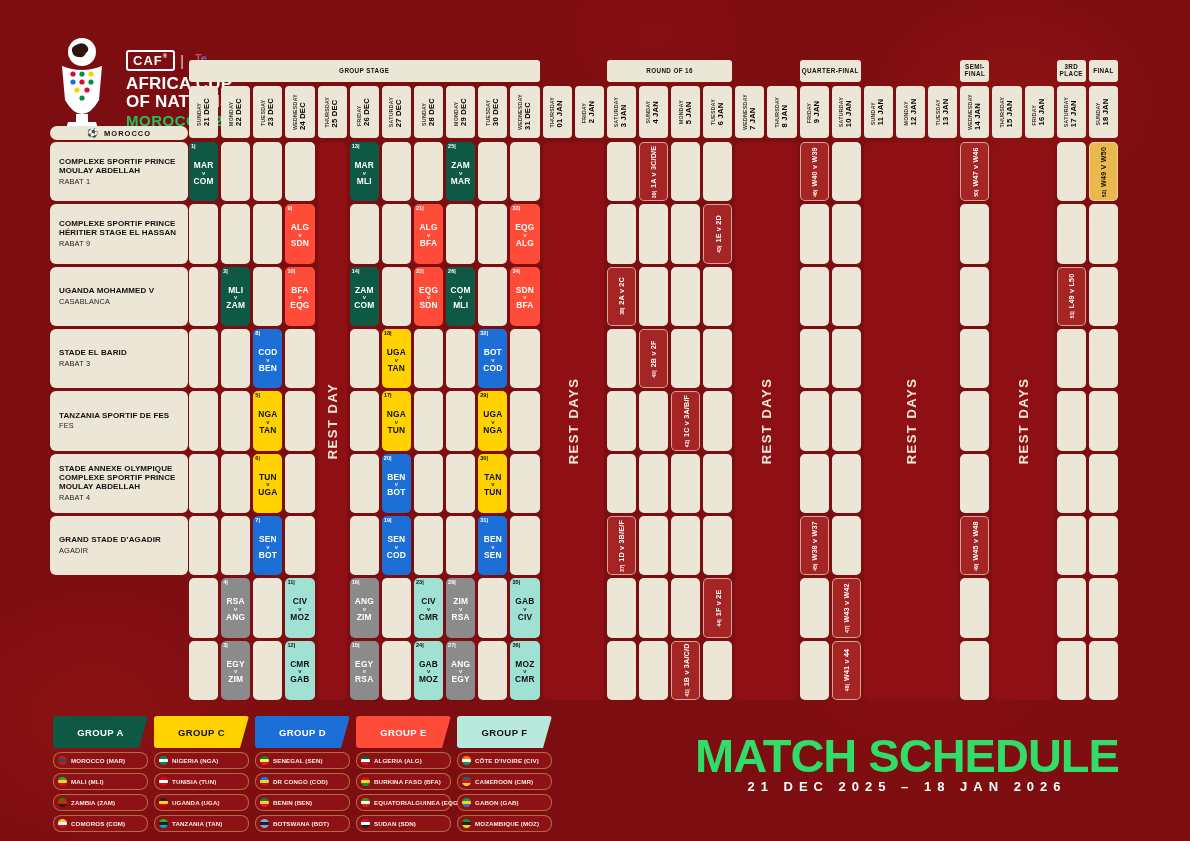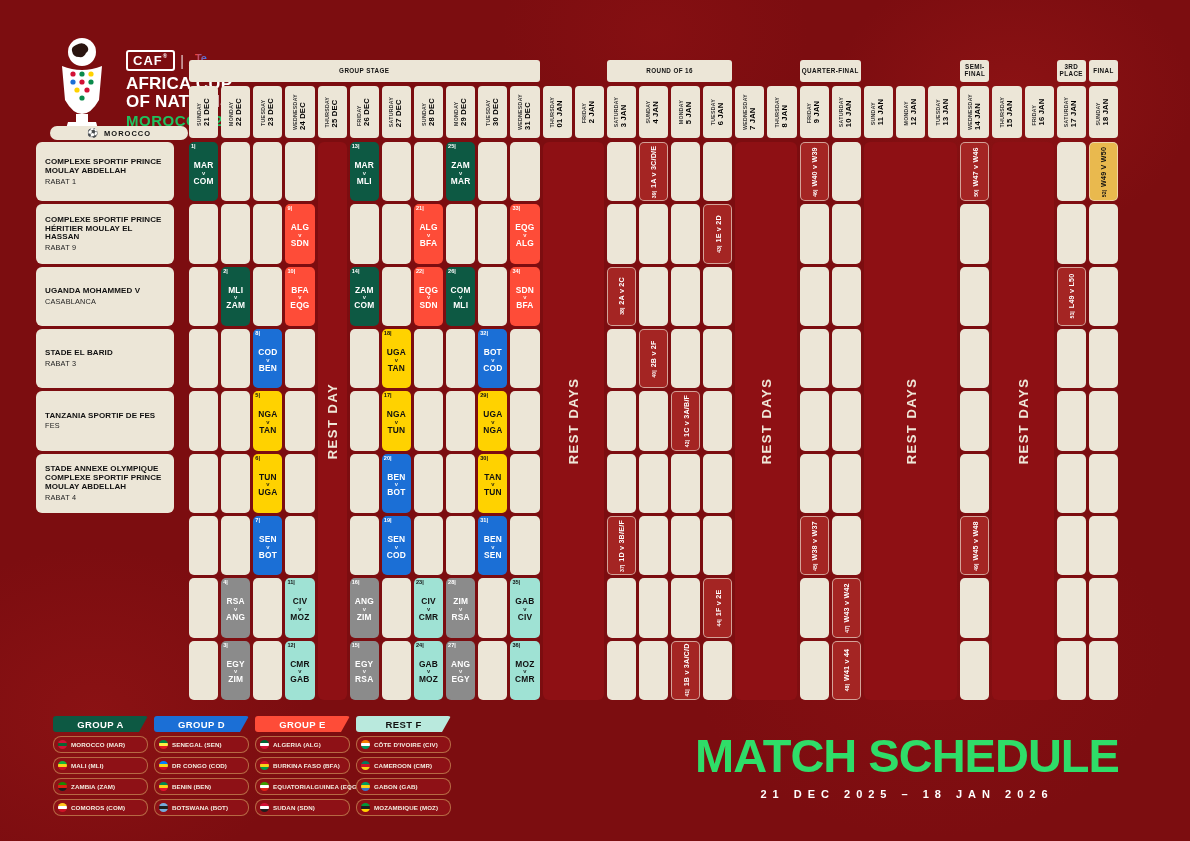--- a/index.html
+++ b/index.html
@@ -34,21 +34,21 @@
   .section-box{background:#ece6d7;border-radius:3px;display:flex;align-items:center;justify-content:center;text-align:center;
     font-size:6.3px;font-weight:bold;color:#111;letter-spacing:.4px;line-height:1.05;padding:0 2px;}
   
   .dates{position:absolute;left:189px;top:86px;width:929px;height:52px;display:grid;grid-template-columns:repeat(29,1fr);gap:3px;}
   .date-box{position:relative;background:#ece6d7;border-radius:4px;}
   .date-rot{position:absolute;left:50%;top:50%;transform:translate(-50%,-50%) rotate(-90deg);white-space:nowrap;
     display:flex;flex-direction:column;align-items:flex-start;line-height:1.1;}
   .date-day{font-size:5.2px;font-weight:bold;color:#333;letter-spacing:.3px;}
   .date-num{font-size:7.6px;font-weight:bold;color:#000;letter-spacing:.2px;}
   
-  .stadiums{position:absolute;left:36px;top:142px;width:138px;height:558px;display:grid;grid-template-rows:repeat(9,1fr);gap:3px;}
+  .stadiums{position:absolute;left:50px;top:142px;width:138px;height:558px;display:grid;grid-template-rows:repeat(9,1fr);gap:3px;}
   .stadium-box{background:#ece6d7;border-radius:6px;display:flex;flex-direction:column;justify-content:center;padding:3px 6px 3px 9px;}
   .stadium-name{font-size:8px;font-weight:bold;color:#111;line-height:1.12;letter-spacing:.1px;}
   .stadium-city{font-size:7.3px;color:#222;margin-top:1px;letter-spacing:.2px;}
   
   .grid{position:absolute;left:189px;top:142px;width:929px;height:558px;display:grid;
     grid-template-columns:repeat(29,1fr);grid-template-rows:repeat(9,1fr);gap:3px;}
   .cell{position:relative;background:#ece6d7;border-radius:5px;}
   .cell .mnum{position:absolute;left:2px;top:1px;font-size:5.6px;font-weight:bold;}
   .cell .teams{position:absolute;inset:0;display:flex;flex-direction:column;align-items:center;justify-content:center;line-height:1.15;padding-top:4px;}
   .cell .tcode{font-size:8.4px;font-weight:bold;letter-spacing:.2px;}
@@ -57,30 +57,30 @@
   .ko-rot{position:absolute;left:50%;top:50%;transform:translate(-50%,-50%) rotate(-90deg);white-space:nowrap;
     display:flex;align-items:baseline;gap:3px;}
   .ko-num{font-size:5.2px;font-weight:bold;}
   .ko-text{font-size:7.2px;font-weight:bold;letter-spacing:.2px;}
   .rest{position:relative;background:#8e1014;border-radius:6px;grid-row:1 / span 9;}
   .rest-label{position:absolute;left:50%;top:50%;transform:translate(-50%,-50%) rotate(-90deg);white-space:nowrap;
     color:#efe7d8;font-weight:bold;font-size:13px;letter-spacing:1.5px;}
   
   .legend{position:absolute;left:53px;top:716px;display:flex;gap:6px;}
   .group-panel{width:95px;}
-  .group-hdr{height:16px;display:flex;align-items:center;justify-content:center;font-size:9.5px;font-weight:bold;
+  .group-hdr{height:32px;display:flex;align-items:center;justify-content:center;font-size:9.5px;font-weight:bold;
     border-radius:3px;clip-path:polygon(0 0,100% 0,calc(100% - 9px) 100%,0 100%);letter-spacing:.4px;}
   .team-pill{margin-top:4px;height:15px;background:#8e1116;border:1px solid rgba(216,178,106,.55);border-radius:8px;
     display:flex;align-items:center;gap:4px;padding:0 4px;}
   .flag{width:9px;height:9px;border-radius:50%;flex:0 0 auto;}
   .team-name{font-size:6.2px;font-weight:bold;color:#f4ece0;letter-spacing:.1px;white-space:nowrap;}
   
   .big-title{position:absolute;left:672px;top:732px;width:470px;text-align:center;}
   .big-title .mt{color:#2fdd68;font-weight:bold;font-size:47px;letter-spacing:-1px;line-height:1;}
-  .big-title .md{color:#fff;font-weight:bold;font-size:11px;letter-spacing:6px;margin-top:9px;}
+  .big-title .md{color:#fff;font-weight:bold;font-size:13px;letter-spacing:6px;}
 </style>
 </head>
 <body>
 
 <div class="canvas">
 
   <div class="brand">
     <svg class="trophy" viewBox="0 0 72 104">
       <circle cx="36" cy="16" r="14" fill="#fff"></circle>
       <path d="M30 9 q7 -4 11 1 q3 4 -1 7 q-2 5 -7 4 q-6 0 -7 -6 q-1 -4 4 -6z" fill="#2a1510"></path>
@@ -304,38 +304,42 @@
         </div>
       </div>
     </div>
 
   <div class="stadiums" id="stadiums">
       <div class="stadium-box">
         <div class="stadium-name">COMPLEXE SPORTIF PRINCE MOULAY ABDELLAH</div>
         <div class="stadium-city">RABAT 1</div>
       </div>
       <div class="stadium-box">
-        <div class="stadium-name">COMPLEXE SPORTIF PRINCE HÉRITIER MOULAY EL HASSAN</div>
+        <div class="stadium-name">COMPLEXE SPORTIF PRINCE HÉRITIER STAGE EL HASSAN</div>
         <div class="stadium-city">RABAT 9</div>
       </div>
       <div class="stadium-box">
         <div class="stadium-name">UGANDA MOHAMMED V</div>
         <div class="stadium-city">CASABLANCA</div>
       </div>
       <div class="stadium-box">
         <div class="stadium-name">STADE EL BARID</div>
         <div class="stadium-city">RABAT 3</div>
       </div>
       <div class="stadium-box">
         <div class="stadium-name">TANZANIA SPORTIF DE FES</div>
         <div class="stadium-city">FES</div>
       </div>
       <div class="stadium-box">
         <div class="stadium-name">STADE ANNEXE OLYMPIQUE COMPLEXE SPORTIF PRINCE MOULAY ABDELLAH</div>
         <div class="stadium-city">RABAT 4</div>
+      </div>
+      <div class="stadium-box">
+        <div class="stadium-name">GRAND STADE D’AGADIR</div>
+        <div class="stadium-city">AGADIR</div>
       </div>
     </div>
 
   <div class="grid" id="grid">
       <div class="rest" style="grid-column: 5 / span 1;">
         <div class="rest-label">REST DAY</div>
       </div>
       <div class="rest" style="grid-column: 12 / span 2;">
         <div class="rest-label">REST DAYS</div>
       </div>
@@ -867,20 +871,39 @@
         <div class="team-pill">
           <span class="flag" style="background: linear-gradient(rgb(25, 138, 0) 0px, rgb(25, 138, 0) 33%, rgb(222, 32, 16) 33%, rgb(222, 32, 16) 66%, rgb(30, 30, 30) 66%, rgb(30, 30, 30) 100%);"></span>
           <span class="team-name">ZAMBIA (ZAM)</span>
         </div>
         <div class="team-pill">
           <span class="flag" style="background: linear-gradient(rgb(255, 198, 30) 0px, rgb(255, 198, 30) 33%, rgb(255, 255, 255) 33%, rgb(255, 255, 255) 66%, rgb(206, 17, 38) 66%, rgb(206, 17, 38) 100%);"></span>
           <span class="team-name">COMOROS (COM)</span>
         </div>
       </div>
       <div class="group-panel">
+        <div class="group-hdr" style="background: rgb(255, 210, 0); color: rgb(17, 17, 17);">GROUP C</div>
+        <div class="team-pill">
+          <span class="flag" style="background: linear-gradient(rgb(0, 135, 81) 0px, rgb(0, 135, 81) 33%, rgb(255, 255, 255) 33%, rgb(255, 255, 255) 66%, rgb(0, 135, 81) 66%, rgb(0, 135, 81) 100%);"></span>
+          <span class="team-name">NIGERIA (NGA)</span>
+        </div>
+        <div class="team-pill">
+          <span class="flag" style="background: linear-gradient(rgb(231, 0, 19) 0px, rgb(231, 0, 19) 33%, rgb(255, 255, 255) 33%, rgb(255, 255, 255) 66%, rgb(231, 0, 19) 66%, rgb(231, 0, 19) 100%);"></span>
+          <span class="team-name">TUNISIA (TUN)</span>
+        </div>
+        <div class="team-pill">
+          <span class="flag" style="background: linear-gradient(rgb(30, 30, 30) 0px, rgb(30, 30, 30) 33%, rgb(252, 220, 4) 33%, rgb(252, 220, 4) 66%, rgb(217, 0, 0) 66%, rgb(217, 0, 0) 100%);"></span>
+          <span class="team-name">UGANDA (UGA)</span>
+        </div>
+        <div class="team-pill">
+          <span class="flag" style="background: linear-gradient(rgb(30, 181, 58) 0px, rgb(30, 181, 58) 33%, rgb(30, 30, 30) 33%, rgb(30, 30, 30) 66%, rgb(0, 163, 221) 66%, rgb(0, 163, 221) 100%);"></span>
+          <span class="team-name">TANZANIA (TAN)</span>
+        </div>
+      </div>
+      <div class="group-panel">
         <div class="group-hdr" style="background: rgb(27, 111, 214); color: rgb(255, 255, 255);">GROUP D</div>
         <div class="team-pill">
           <span class="flag" style="background: linear-gradient(rgb(0, 133, 63) 0px, rgb(0, 133, 63) 33%, rgb(253, 239, 66) 33%, rgb(253, 239, 66) 66%, rgb(227, 27, 35) 66%, rgb(227, 27, 35) 100%);"></span>
           <span class="team-name">SENEGAL (SEN)</span>
         </div>
         <div class="team-pill">
           <span class="flag" style="background: linear-gradient(rgb(0, 127, 255) 0px, rgb(0, 127, 255) 33%, rgb(247, 214, 24) 33%, rgb(247, 214, 24) 66%, rgb(206, 16, 33) 66%, rgb(206, 16, 33) 100%);"></span>
           <span class="team-name">DR CONGO (COD)</span>
         </div>
         <div class="team-pill">
@@ -905,21 +928,21 @@
         <div class="team-pill">
           <span class="flag" style="background: linear-gradient(rgb(62, 154, 0) 0px, rgb(62, 154, 0) 33%, rgb(255, 255, 255) 33%, rgb(255, 255, 255) 66%, rgb(227, 33, 24) 66%, rgb(227, 33, 24) 100%);"></span>
           <span class="team-name">EQUATORIALGUINEA (EQG)</span>
         </div>
         <div class="team-pill">
           <span class="flag" style="background: linear-gradient(rgb(210, 16, 52) 0px, rgb(210, 16, 52) 33%, rgb(255, 255, 255) 33%, rgb(255, 255, 255) 66%, rgb(30, 30, 30) 66%, rgb(30, 30, 30) 100%);"></span>
           <span class="team-name">SUDAN (SDN)</span>
         </div>
       </div>
       <div class="group-panel">
-        <div class="group-hdr" style="background: rgb(185, 233, 221); color: rgb(17, 17, 17);">REST F</div>
+        <div class="group-hdr" style="background: rgb(185, 233, 221); color: rgb(17, 17, 17);">GROUP F</div>
         <div class="team-pill">
           <span class="flag" style="background: linear-gradient(rgb(247, 127, 0) 0px, rgb(247, 127, 0) 33%, rgb(255, 255, 255) 33%, rgb(255, 255, 255) 66%, rgb(0, 158, 96) 66%, rgb(0, 158, 96) 100%);"></span>
           <span class="team-name">CÔTE D'IVOIRE (CIV)</span>
         </div>
         <div class="team-pill">
           <span class="flag" style="background: linear-gradient(rgb(0, 122, 94) 0px, rgb(0, 122, 94) 33%, rgb(206, 17, 38) 33%, rgb(206, 17, 38) 66%, rgb(252, 209, 22) 66%, rgb(252, 209, 22) 100%);"></span>
           <span class="team-name">CAMEROON (CMR)</span>
         </div>
         <div class="team-pill">
           <span class="flag" style="background: linear-gradient(rgb(0, 158, 96) 0px, rgb(0, 158, 96) 33%, rgb(252, 209, 22) 33%, rgb(252, 209, 22) 66%, rgb(58, 117, 196) 66%, rgb(58, 117, 196) 100%);"></span>

